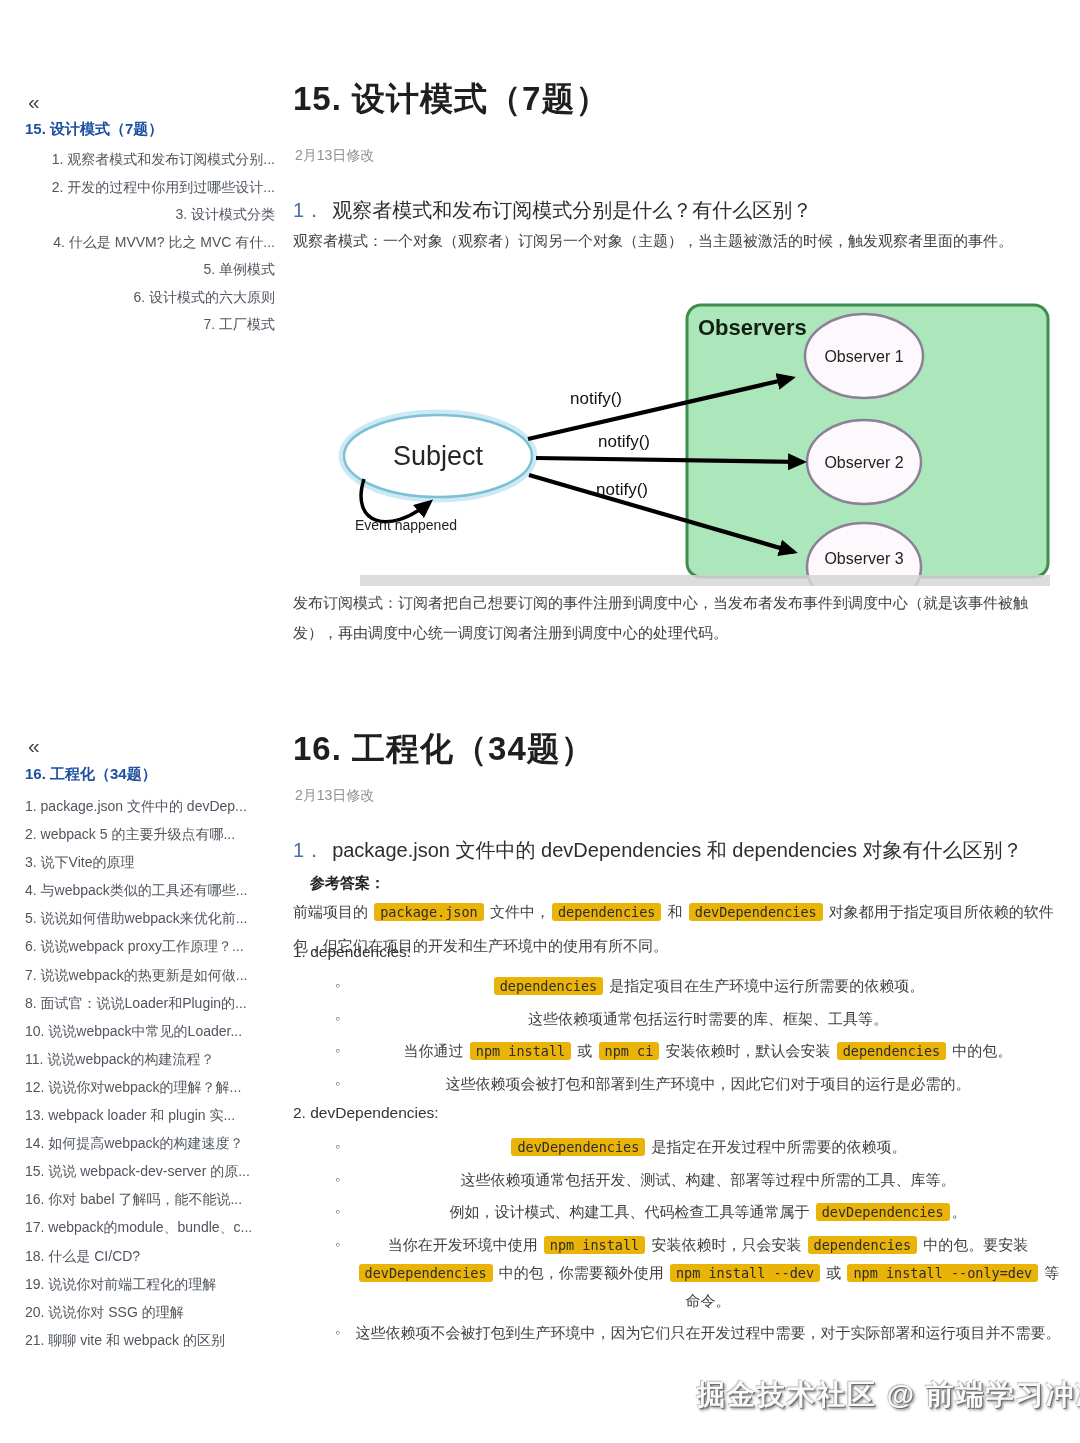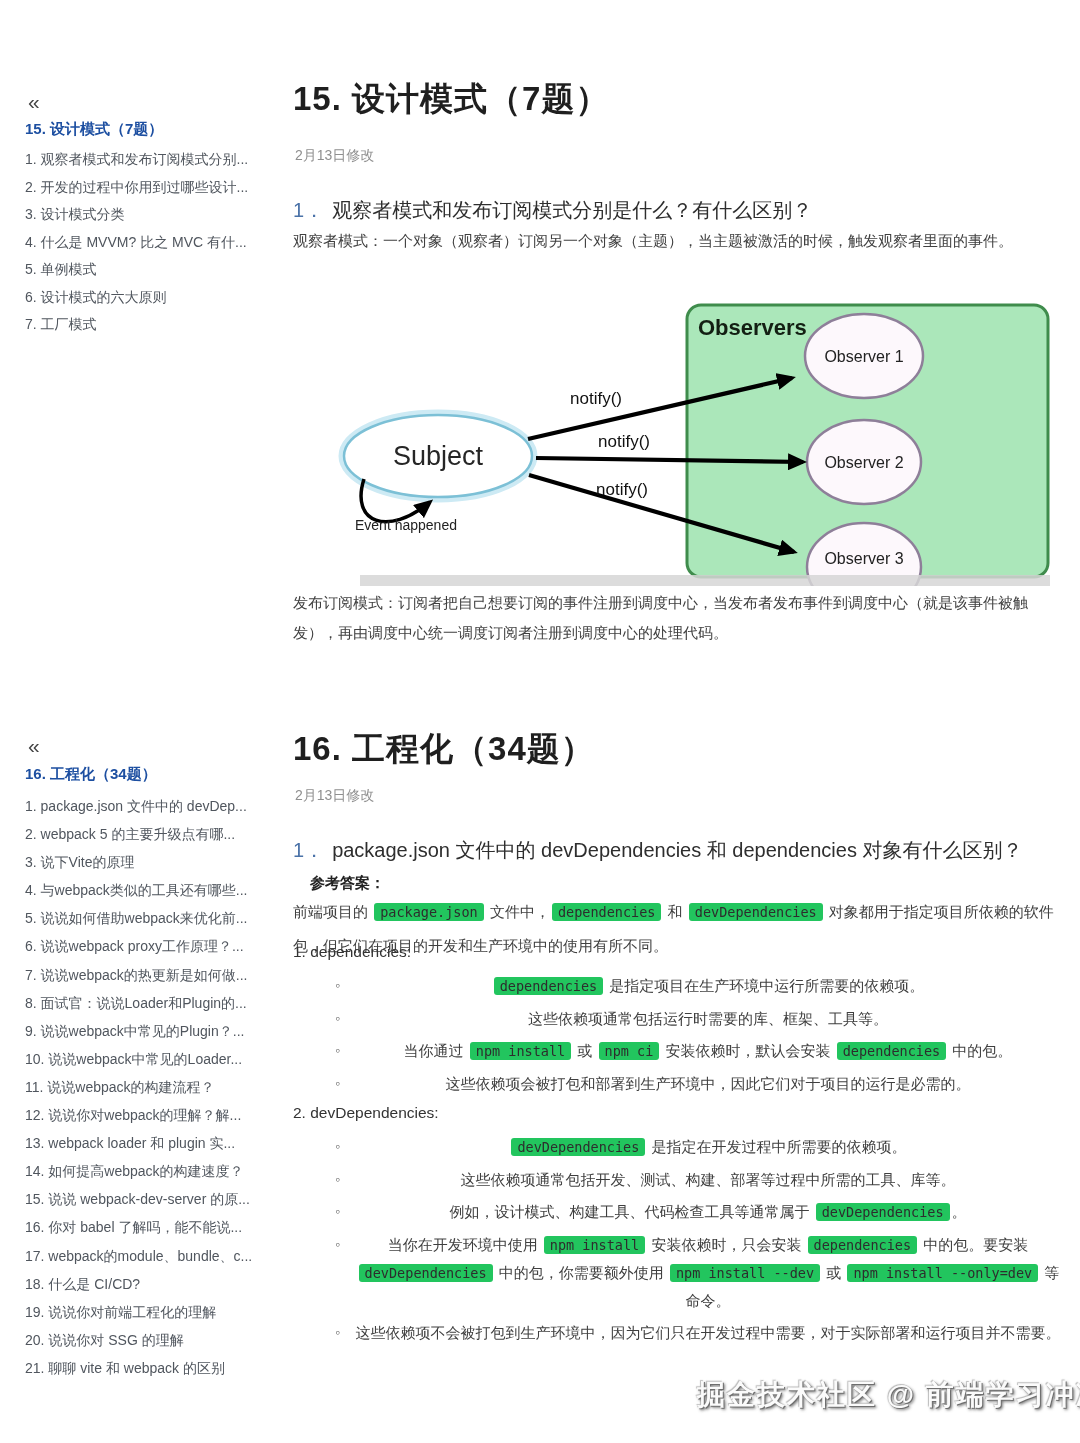--- a/index.html
+++ b/index.html
@@ -10,33 +10,33 @@
   }
   .section{position:absolute;left:0;width:1080px;}
   #sec15{top:0;height:720px;}
   #sec16{top:720px;height:723px;}
 
   
   .collapse{position:absolute;left:28px;font-size:21px;color:#444;line-height:26px;cursor:pointer;}
   .sb-title{position:absolute;left:25px;width:245px;font-size:15px;font-weight:700;color:#1d4fa1;line-height:24px;white-space:nowrap;}
   .sb-list{position:absolute;left:25px;width:250px;margin:0;padding:0;list-style:none;}
   .sb-list li{font-size:14px;color:#50565e;white-space:nowrap;overflow:hidden;cursor:pointer;}
-  #sec15 .sb-list li{line-height:27.5px;}
+  #sec15 .sb-list li{line-height:27.5px;text-align:right;}
   #sec16 .sb-list li{line-height:28.1px;}
 
   
   .h1{position:absolute;left:293px;font-size:33px;line-height:46px;font-weight:700;color:#1f1f1f;letter-spacing:1px;white-space:nowrap;}
   .date{position:absolute;left:295px;font-size:14px;line-height:18px;color:#8f8f8f;}
   .h2{position:absolute;left:293px;font-size:20px;line-height:28px;font-weight:400;color:#2e2e2e;white-space:nowrap;}
   .qno{color:#4a72a8;margin-right:8px;}
   .para{position:absolute;left:293px;width:765px;font-size:15px;line-height:28px;color:#404040;}
   .answer-label{position:absolute;left:310px;font-size:15px;line-height:22px;font-weight:700;color:#222;}
   .chip{
     font-family:"DejaVu Sans Mono","Liberation Mono",monospace;
-    font-size:13.5px;background:#22c55e;color:#2d2d2d;
+    font-size:13.5px;background:#eab308;color:#2d2d2d;
     padding:1px 6px;border-radius:3px;margin:0 2px;white-space:nowrap;
   }
 
   
   .anslist{position:absolute;left:293px;top:221px;width:768px;}
   .grp-head{font-size:15.5px;color:#333;line-height:22px;margin:0 0 9px 0;}
   .bullets{list-style:none;margin:0 0 2px 0;padding:0 0 0 40px;text-align:center;}
   .bullets li{position:relative;padding-left:22px;font-size:15px;color:#3f3f3f;line-height:27px;margin-bottom:5px;}
   .bullets li::before{content:"◦";position:absolute;left:2px;top:0;color:#666;font-size:14px;}
 
@@ -122,21 +122,20 @@
   <ul class="sb-list" style="top:72px">
 
   <li>1. package.json 文件中的 devDep...</li>
       <li>2. webpack 5 的主要升级点有哪...</li>
       <li>3. 说下Vite的原理</li>
       <li>4. 与webpack类似的工具还有哪些...</li>
       <li>5. 说说如何借助webpack来优化前...</li>
       <li>6. 说说webpack proxy工作原理？...</li>
       <li>7. 说说webpack的热更新是如何做...</li>
       <li>8. 面试官：说说Loader和Plugin的...</li>
-      <li>9. 说说webpack中常见的Plugin？...</li>
       <li>10. 说说webpack中常见的Loader...</li>
       <li>11. 说说webpack的构建流程？</li>
       <li>12. 说说你对webpack的理解？解...</li>
       <li>13. webpack loader 和 plugin 实...</li>
       <li>14. 如何提高webpack的构建速度？</li>
       <li>15. 说说 webpack-dev-server 的原...</li>
       <li>16. 你对 babel 了解吗，能不能说...</li>
       <li>17. webpack的module、bundle、c...</li>
       <li>18. 什么是 CI/CD?</li>
       <li>19. 说说你对前端工程化的理解</li>

